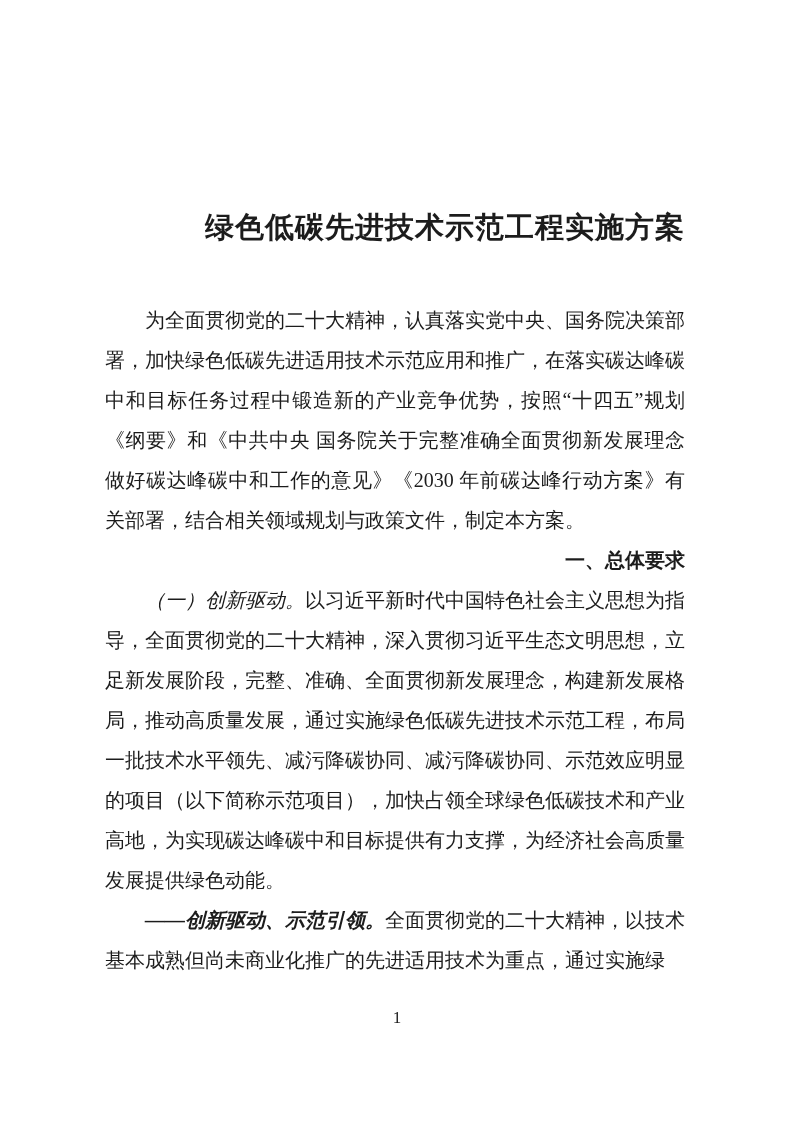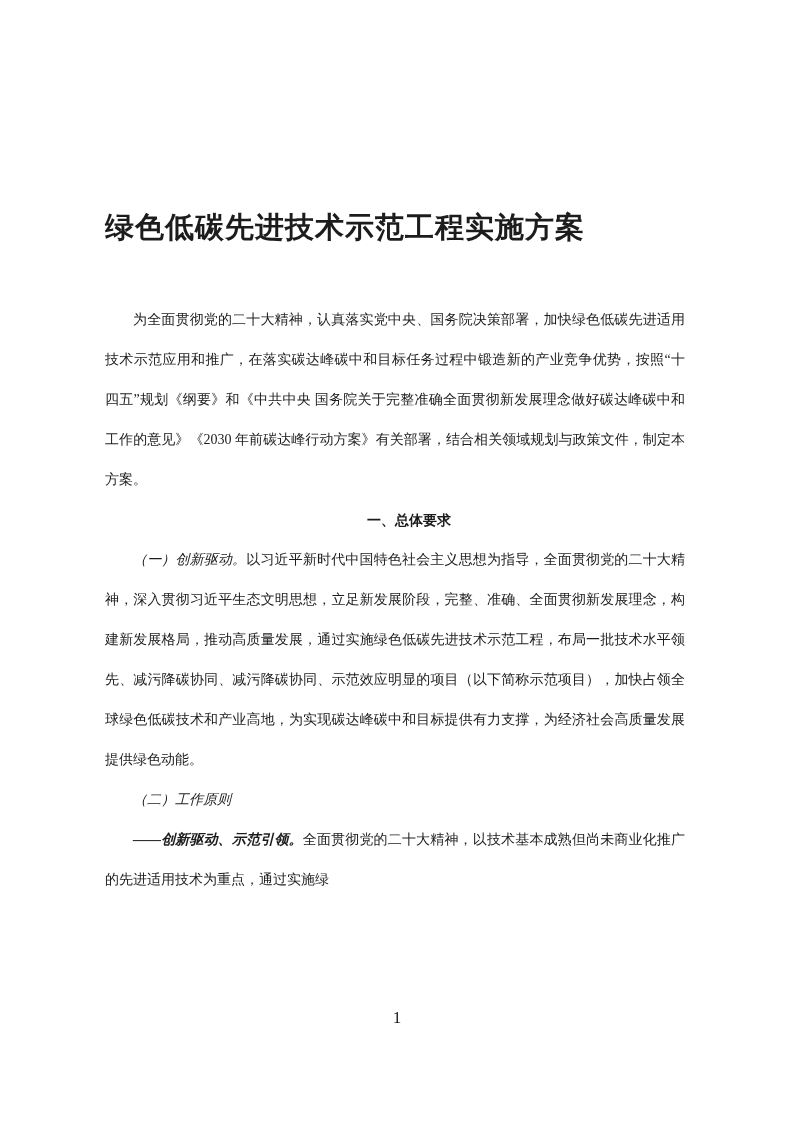--- a/index.html
+++ b/index.html
@@ -15,46 +15,46 @@
     color: #1c1c1c;
     overflow: hidden;
     font-family: "Liberation Serif", "DejaVu Serif", serif;
   }
   .doc-title {
     position: absolute;
     top: 207px;
     left: 105px;
     width: 580px;
     margin: 0;
-    text-align: left;
+    text-align: right;
     font-size: 29px;
     line-height: 40px;
     font-weight: bold;
     font-family: "Liberation Serif", "DejaVu Serif", serif;
     letter-spacing: 1px;
   }
   .doc-body {
     position: absolute;
     top: 300px;
     left: 105px;
     width: 580px;
-    font-size: 14px;
+    font-size: 20px;
     line-height: 40px;
   }
   .doc-body p {
     margin: 0;
     padding: 0;
     text-align: justify;
     text-indent: 2em;
     word-break: break-all;
   }
   .doc-body p.h-hei {
     font-family: "Liberation Sans", "DejaVu Sans", sans-serif;
     font-weight: bold;
-    text-align: center;
+    text-align: right;
   }
   .run-normal { font-style: normal; font-weight: normal; }
   .run-kai { font-style: italic; font-weight: normal; }       
   .run-kai-bold { font-style: italic; font-weight: bold; }    
   .run-hei { font-style: normal; font-weight: bold; }
   .page-number {
     position: absolute;
     top: 1006px;
     left: 0;
     width: 794px;
@@ -68,18 +68,17 @@
 </head>
 <body>
 
 <div class="page">
   <h1 class="doc-title">绿色低碳先进技术示范工程实施方案</h1>
 
   <div class="doc-body" id="doc-body">
       <p class="p-body"><span class="run-normal">为全面贯彻党的二十大精神，认真落实党中央、国务院决策部署，加快绿色低碳先进适用技术示范应用和推广，在落实碳达峰碳中和目标任务过程中锻造新的产业竞争优势，按照“十四五”规划《纲要》和《中共中央 国务院关于完整准确全面贯彻新发展理念做好碳达峰碳中和工作的意见》《2030 年前碳达峰行动方案》有关部署，结合相关领域规划与政策文件，制定本方案。</span></p>
       <p class="h-hei"><span class="run-hei">一、总体要求</span></p>
       <p class="p-body"><span class="run-kai">（一）创新驱动。</span><span class="run-normal">以习近平新时代中国特色社会主义思想为指导，全面贯彻党的二十大精神，深入贯彻习近平生态文明思想，立足新发展阶段，完整、准确、全面贯彻新发展理念，构建新发展格局，推动高质量发展，通过实施绿色低碳先进技术示范工程，布局一批技术水平领先、减污降碳协同、减污降碳协同、示范效应明显的项目（以下简称示范项目），加快占领全球绿色低碳技术和产业高地，为实现碳达峰碳中和目标提供有力支撑，为经济社会高质量发展提供绿色动能。</span></p>
-      <p class="h-kai"><span class="run-kai">（二）工作原则</span></p>
       <p class="p-body"><span class="run-kai-bold">——创新驱动、示范引领。</span><span class="run-normal">全面贯彻党的二十大精神，以技术基本成熟但尚未商业化推广的先进适用技术为重点，通过实施绿</span></p>
     </div>
 
   <div class="page-number">1</div>
 </div>
 
 </body></html>

